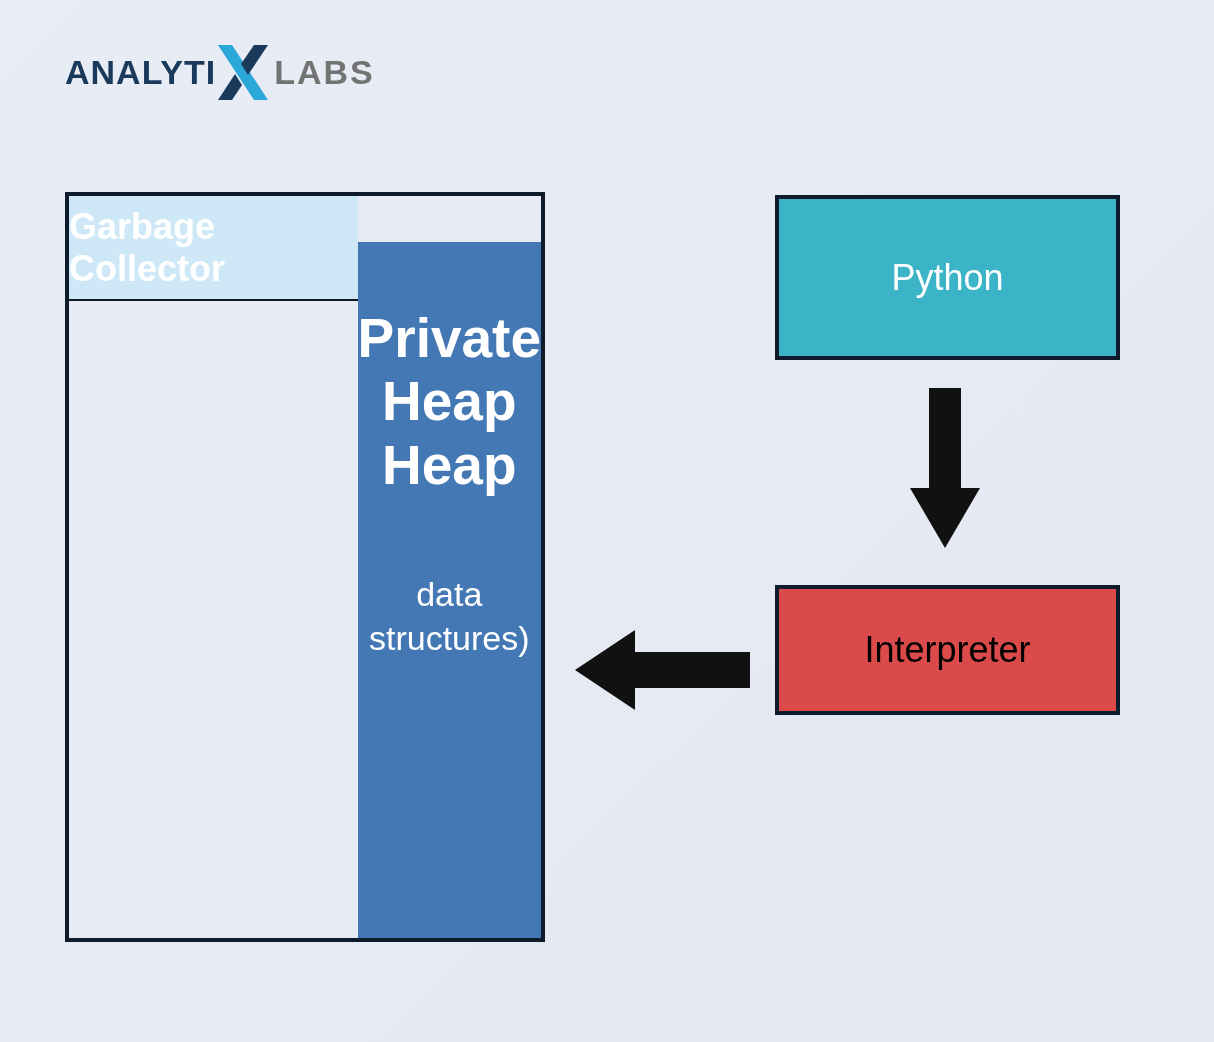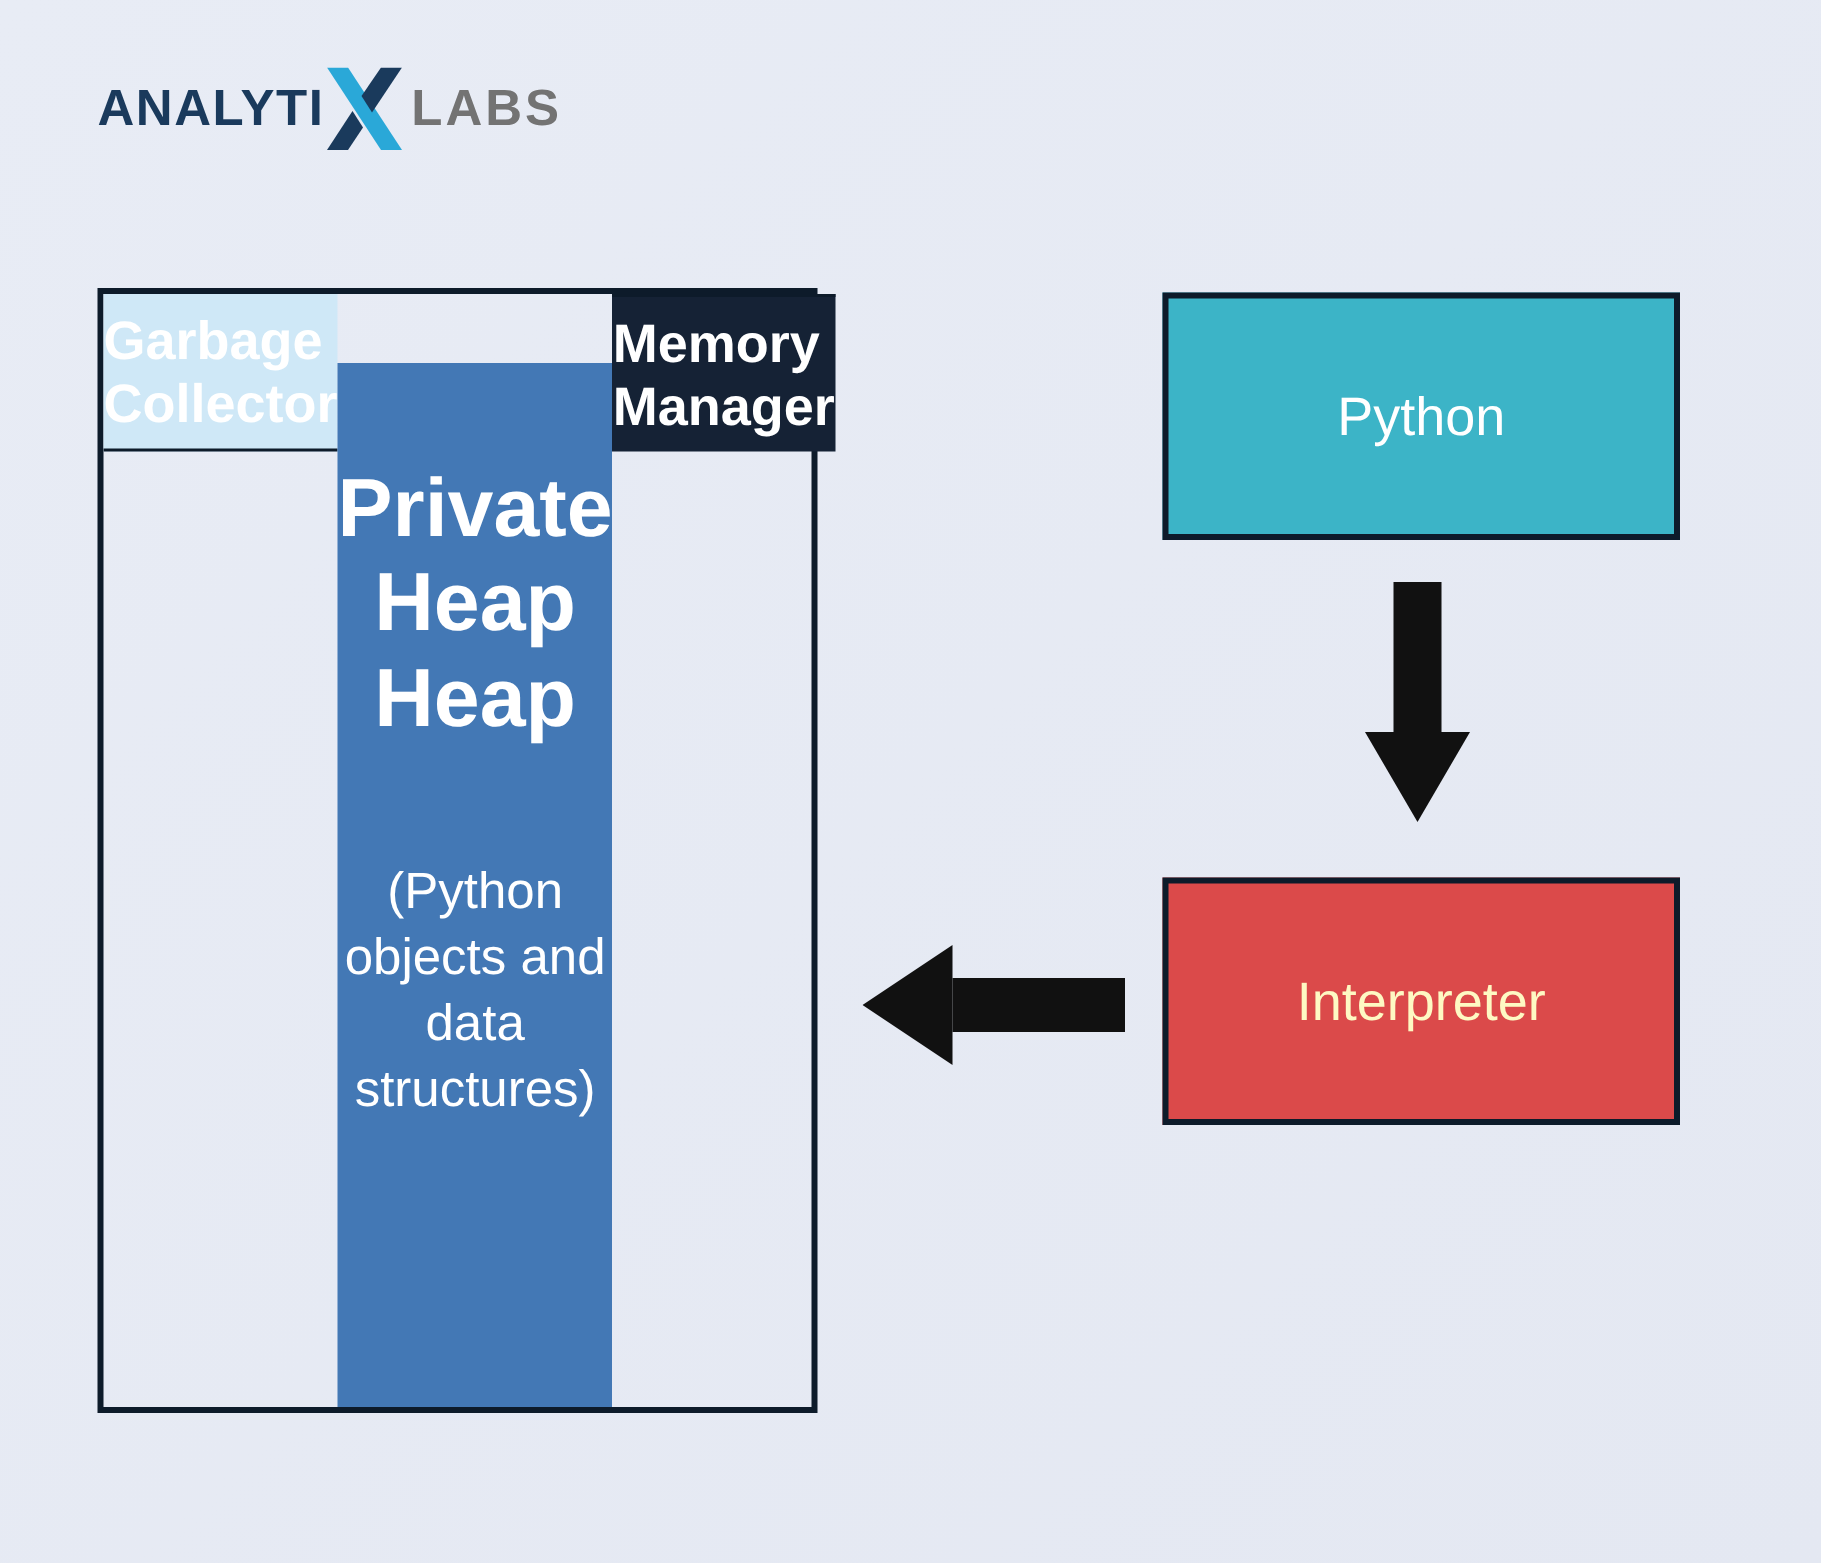--- a/index.html
+++ b/index.html
@@ -108,27 +108,27 @@
     font-weight: 400;
     font-size: 36px;
     line-height: 1.25;
     text-align: center;
   }
   .interpreter-box {
     position: absolute;
     top: 585px;
     left: 775px;
     width: 345px;
-    height: 165px;
+    height: 130px;
     background: #db4a4a;
     border: 4px solid #0d1b2a;
     display: flex;
     align-items: center;
     justify-content: center;
-    color: #fef9c3;
+    color: #000000;
     font-weight: 400;
     font-size: 36px;
     text-align: center;
   }
   .arrow-down {
     position: absolute;
     top: 388px;
     left: 910px;
     width: 70px;
     height: 160px;
@@ -159,26 +159,22 @@
 <div class="heap-container">
   <div class="gc-section">
     <span>Garbage Collector</span>
   </div>
   <div class="heap-section">
     <div class="heap-title">
       <div>Private Heap</div>
       <div>Heap</div>
     </div>
     <div class="heap-subtitle">
-      <div>(Python objects and</div>
       <div>data structures)</div>
     </div>
-  </div>
-  <div class="mm-section">
-    <span>Memory Manager</span>
   </div>
 </div>
 
 <div class="python-box">
   <div>
     <div>Python</div>
   </div>
 </div>
 
 <div class="interpreter-box">

